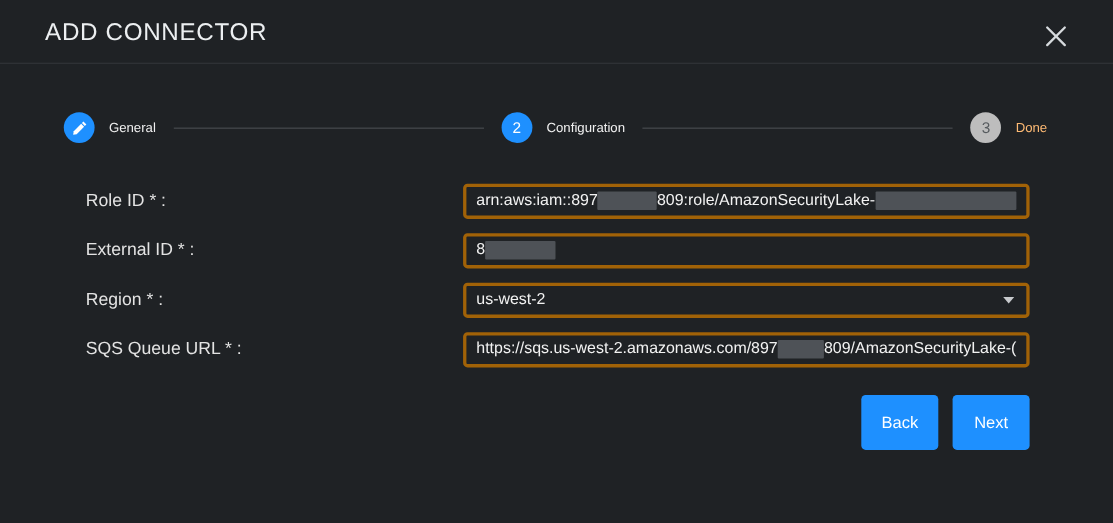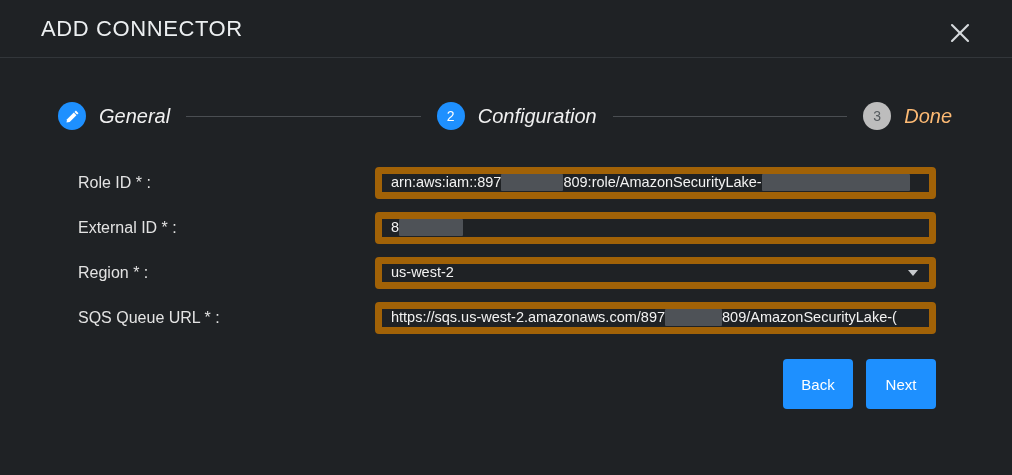--- a/index.html
+++ b/index.html
@@ -61,23 +61,22 @@
     display: flex;
     align-items: center;
     justify-content: center;
     font-size: 14px;
     flex: 0 0 auto;
   }
   .step-circle.active { background: #1e90ff; color: #ffffff; }
   .step-circle.inactive { background: #bdbdbd; color: #555a5e; }
   .step-label {
     margin-left: 13px;
-    font-size: 20px;
+    font-size: 12px;
     white-space: nowrap;
-    font-style: italic;
   }
   .step-label.active { color: #f0f0f0; }
   .step-label.inactive { color: #fdba74; }
   .step-line {
     flex: 1 1 auto;
     height: 1px;
     background: #4a4e52;
     margin: 0 16px;
     min-width: 20px;
   }
@@ -96,28 +95,29 @@
     width: 297px;
     flex: 0 0 297px;
     font-size: 16px;
     color: #e3e3e3;
     white-space: nowrap;
   }
   .field {
     flex: 1 1 auto;
     position: relative;
     height: 32px;
-    border: 7px solid #a16207;
+    border: 3px solid #a16207;
     border-radius: 4px;
     background: #1f2225;
     display: flex;
     align-items: center;
     overflow: hidden;
     padding: 0 9px;
     cursor: text;
+    margin-left: 46px;
   }
   .field.select { cursor: pointer; padding-right: 44px; }
   .field-text {
     font-size: 14.5px;
     color: #f2f2f2;
     white-space: nowrap;
     line-height: 1;
   }
   .redaction {
     display: inline-block;

